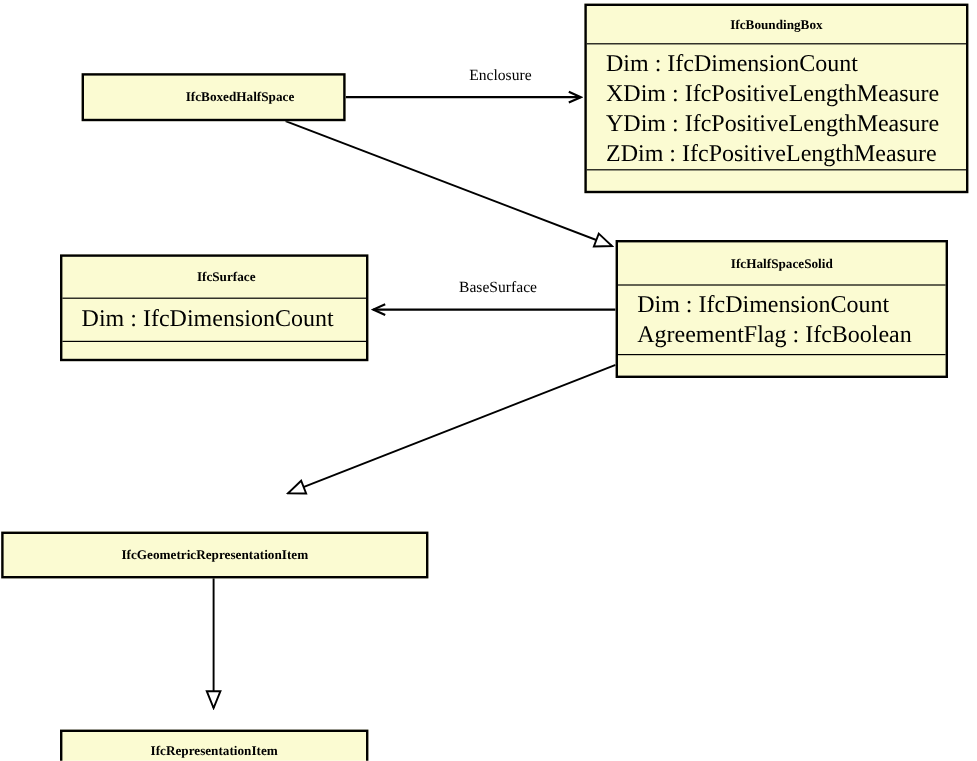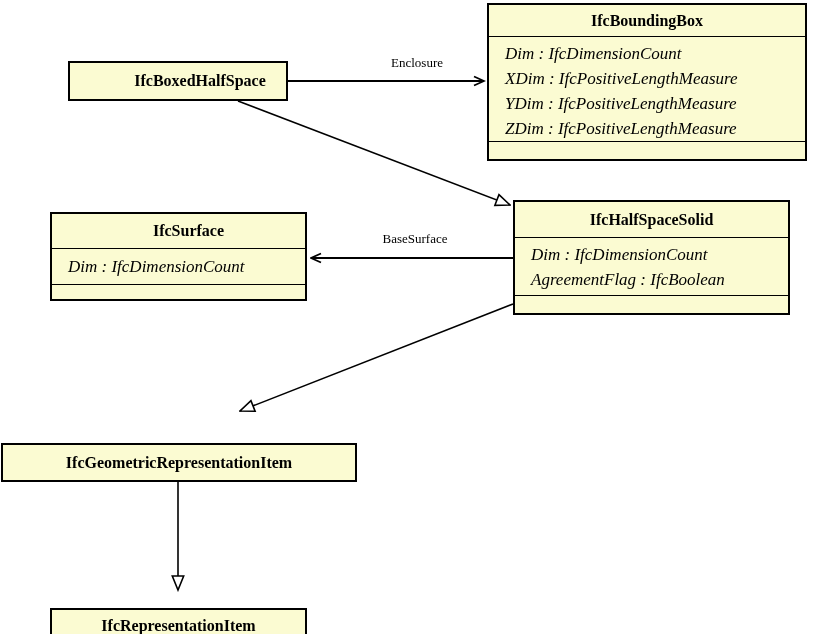--- a/index.html
+++ b/index.html
@@ -28,34 +28,33 @@
   }
   .cls{
     position:absolute;
     box-sizing:border-box;
     background:var(--box-fill);
     border:2px solid var(--box-border);
   }
   .cls-title{
     box-sizing:border-box;
     font-weight:bold;
-    font-size:16px;
+    font-size:11px;
     text-align:center;
     display:flex;
     align-items:center;
     justify-content:center;
   }
   .cls-attrs{
     box-sizing:border-box;
     border-top:1.5px solid var(--box-border);
-    font-size:17px;
+    font-size:20px;
     padding:4px 6px 0 16px;
     white-space:nowrap;
     overflow:hidden;
-    font-style:italic;
   }
   .cls-empty{
     box-sizing:border-box;
     border-top:1.5px solid var(--box-border);
   }
   .attr{line-height:25px;}
   .rel-label{
     position:absolute;
     font-size:13px;
     text-align:center;

